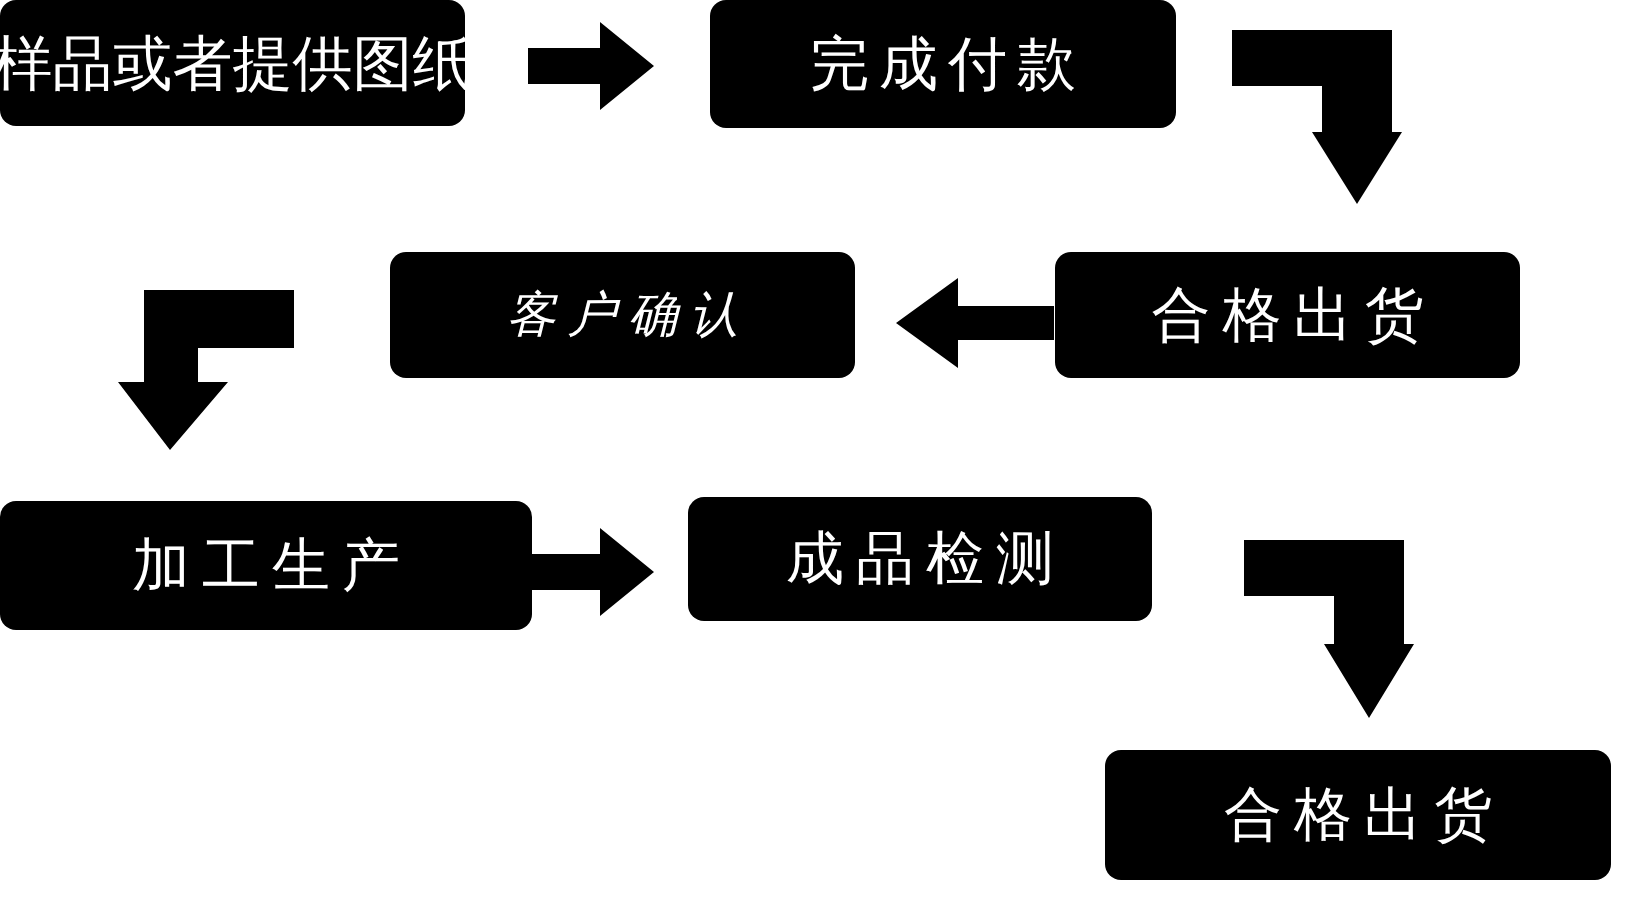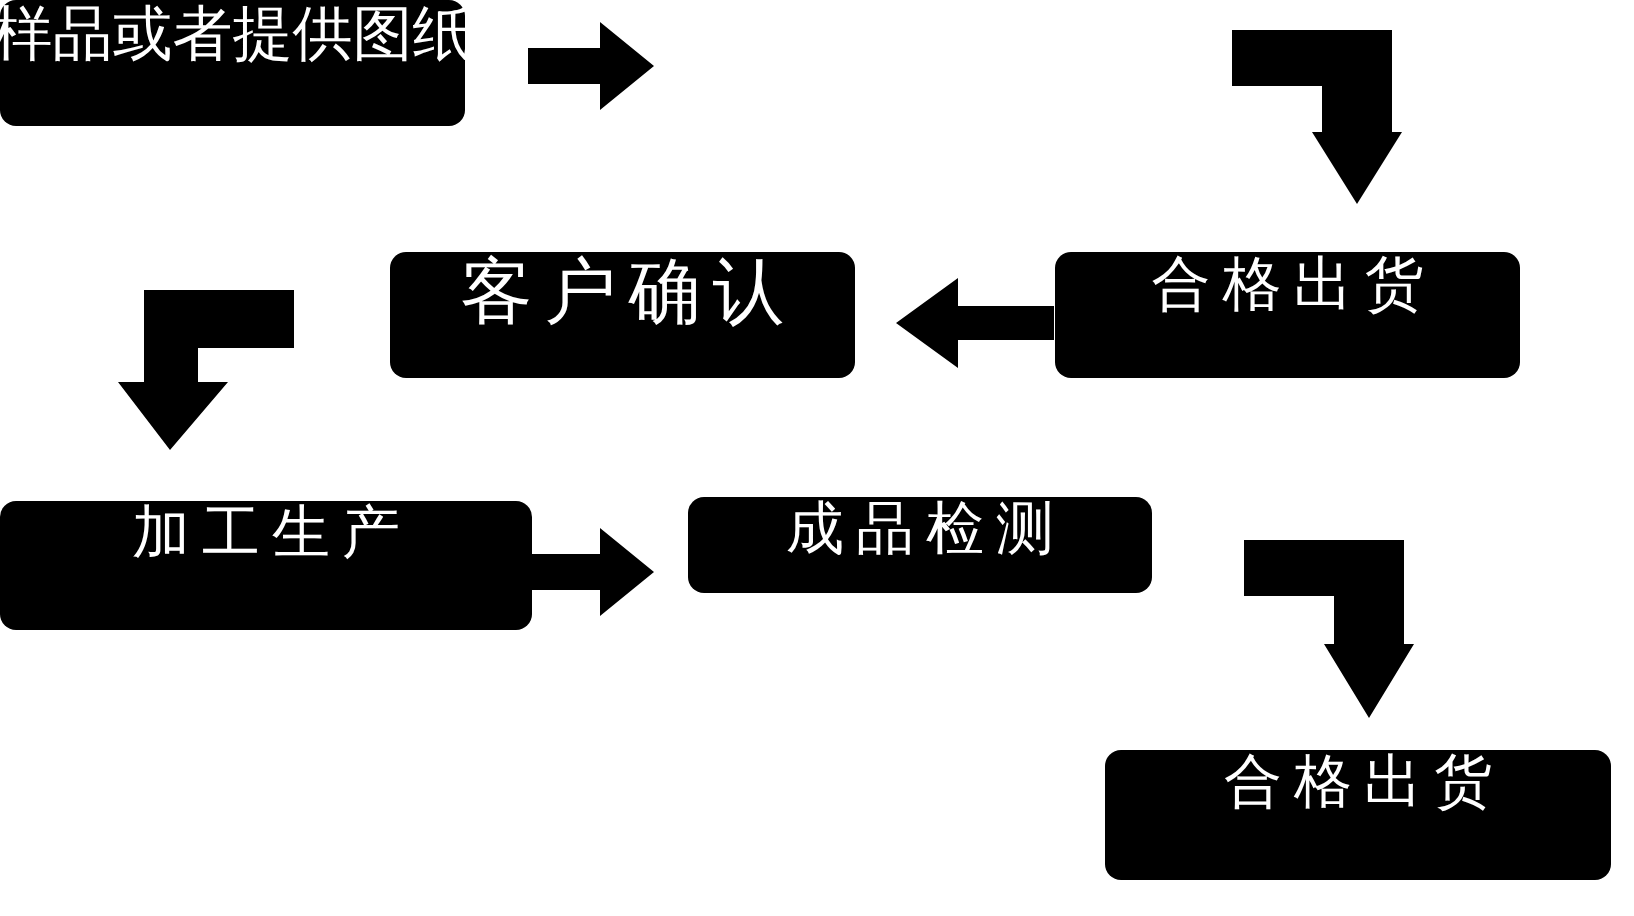--- a/index.html
+++ b/index.html
@@ -17,46 +17,46 @@
     height: 916px;
     background: #ffffff;
     overflow: hidden;
   }
   .node {
     position: absolute;
     background: #000000;
     border-radius: 14px;
     color: #ffffff;
     display: flex;
-    align-items: flex-start;
+    align-items: center;
     justify-content: center;
     box-sizing: border-box;
     user-select: none;
   }
   .node .node-label {
     display: block;
     text-align: center;
     color: #ffffff;
     line-height: 1.1;
     white-space: nowrap;
   }
   
   #node-sample   { left: 0px;    top: 0px;   width: 465px; height: 126px; border-radius: 16px; }
   #node-payment  { left: 710px;  top: 0px;   width: 466px; height: 128px; border-radius: 16px; }
   #node-drawing  { left: 1055px; top: 252px; width: 465px; height: 126px; border-radius: 16px; }
   #node-confirm  { left: 390px;  top: 252px; width: 465px; height: 126px; border-radius: 16px; }
   #node-produce  { left: 0px;    top: 501px; width: 532px; height: 129px; border-radius: 16px; }
-  #node-inspect  { left: 688px;  top: 497px; width: 464px; height: 96px; border-radius: 16px; }
+  #node-inspect  { left: 688px;  top: 497px; width: 464px; height: 124px; border-radius: 16px; }
   #node-ship     { left: 1105px; top: 750px; width: 506px; height: 130px; border-radius: 16px; }
 
   
   #node-sample  .node-label { font-size: 60px; letter-spacing: 0px; }
   #node-payment .node-label { font-size: 59px; letter-spacing: 10px; padding-left: 10px; }
   #node-drawing .node-label { font-size: 59px; letter-spacing: 12px; padding-left: 12px; }
-  #node-confirm .node-label { font-size: 72px; letter-spacing: 12px; padding-left: 12px; }
+  #node-confirm .node-label { font-size: 49px; letter-spacing: 12px; padding-left: 12px; font-style: italic; }
   #node-produce .node-label { font-size: 58px; letter-spacing: 12px; padding-left: 12px; }
   #node-inspect .node-label { font-size: 58px; letter-spacing: 12px; padding-left: 12px; }
   #node-ship    .node-label { font-size: 58px; letter-spacing: 12px; padding-left: 12px; }
 
   
   .arrow {
     position: absolute;
   }
   .arrow svg { display: block; }
 
@@ -69,20 +69,23 @@
 </style>
 </head>
 <body>
 
 <div id="canvas">
 
   <div class="node" id="node-sample">
     <span class="node-label">样品或者提供图纸</span>
   </div>
 
+  <div class="node" id="node-payment">
+    <span class="node-label">完成付款</span>
+  </div>
 
   <div class="node" id="node-drawing">
     <span class="node-label">合格出货</span>
   </div>
 
   <div class="node" id="node-confirm">
     <span class="node-label">客户确认</span>
   </div>
 
   <div class="node" id="node-produce">

